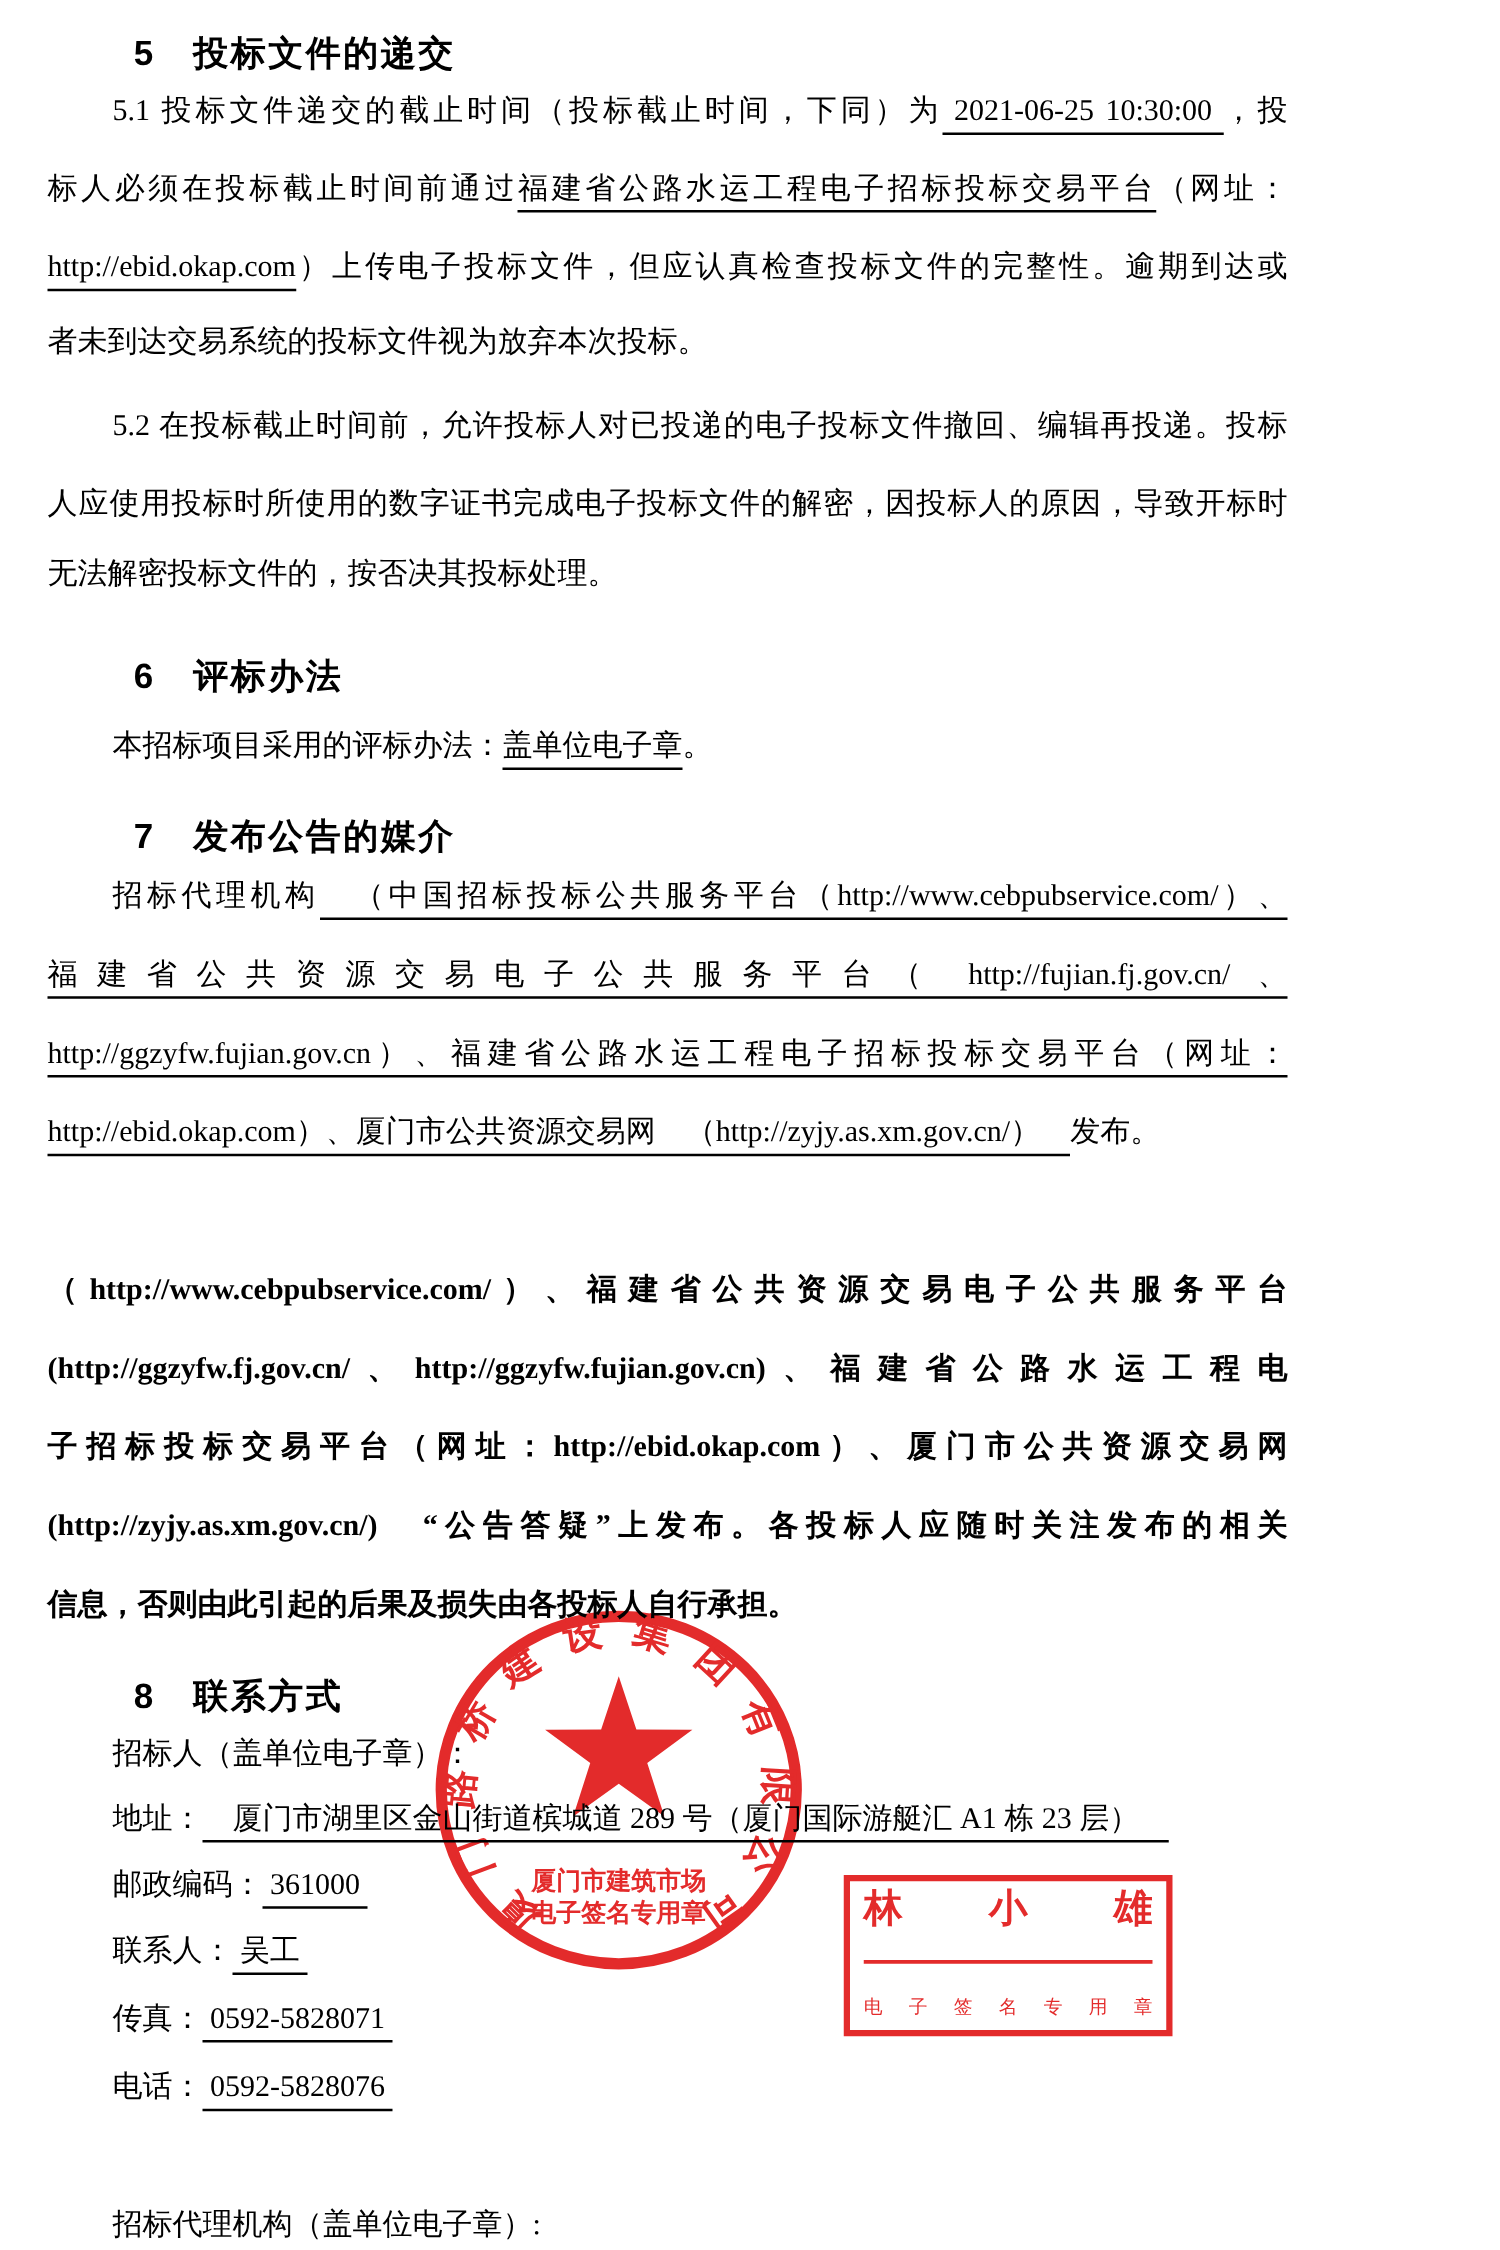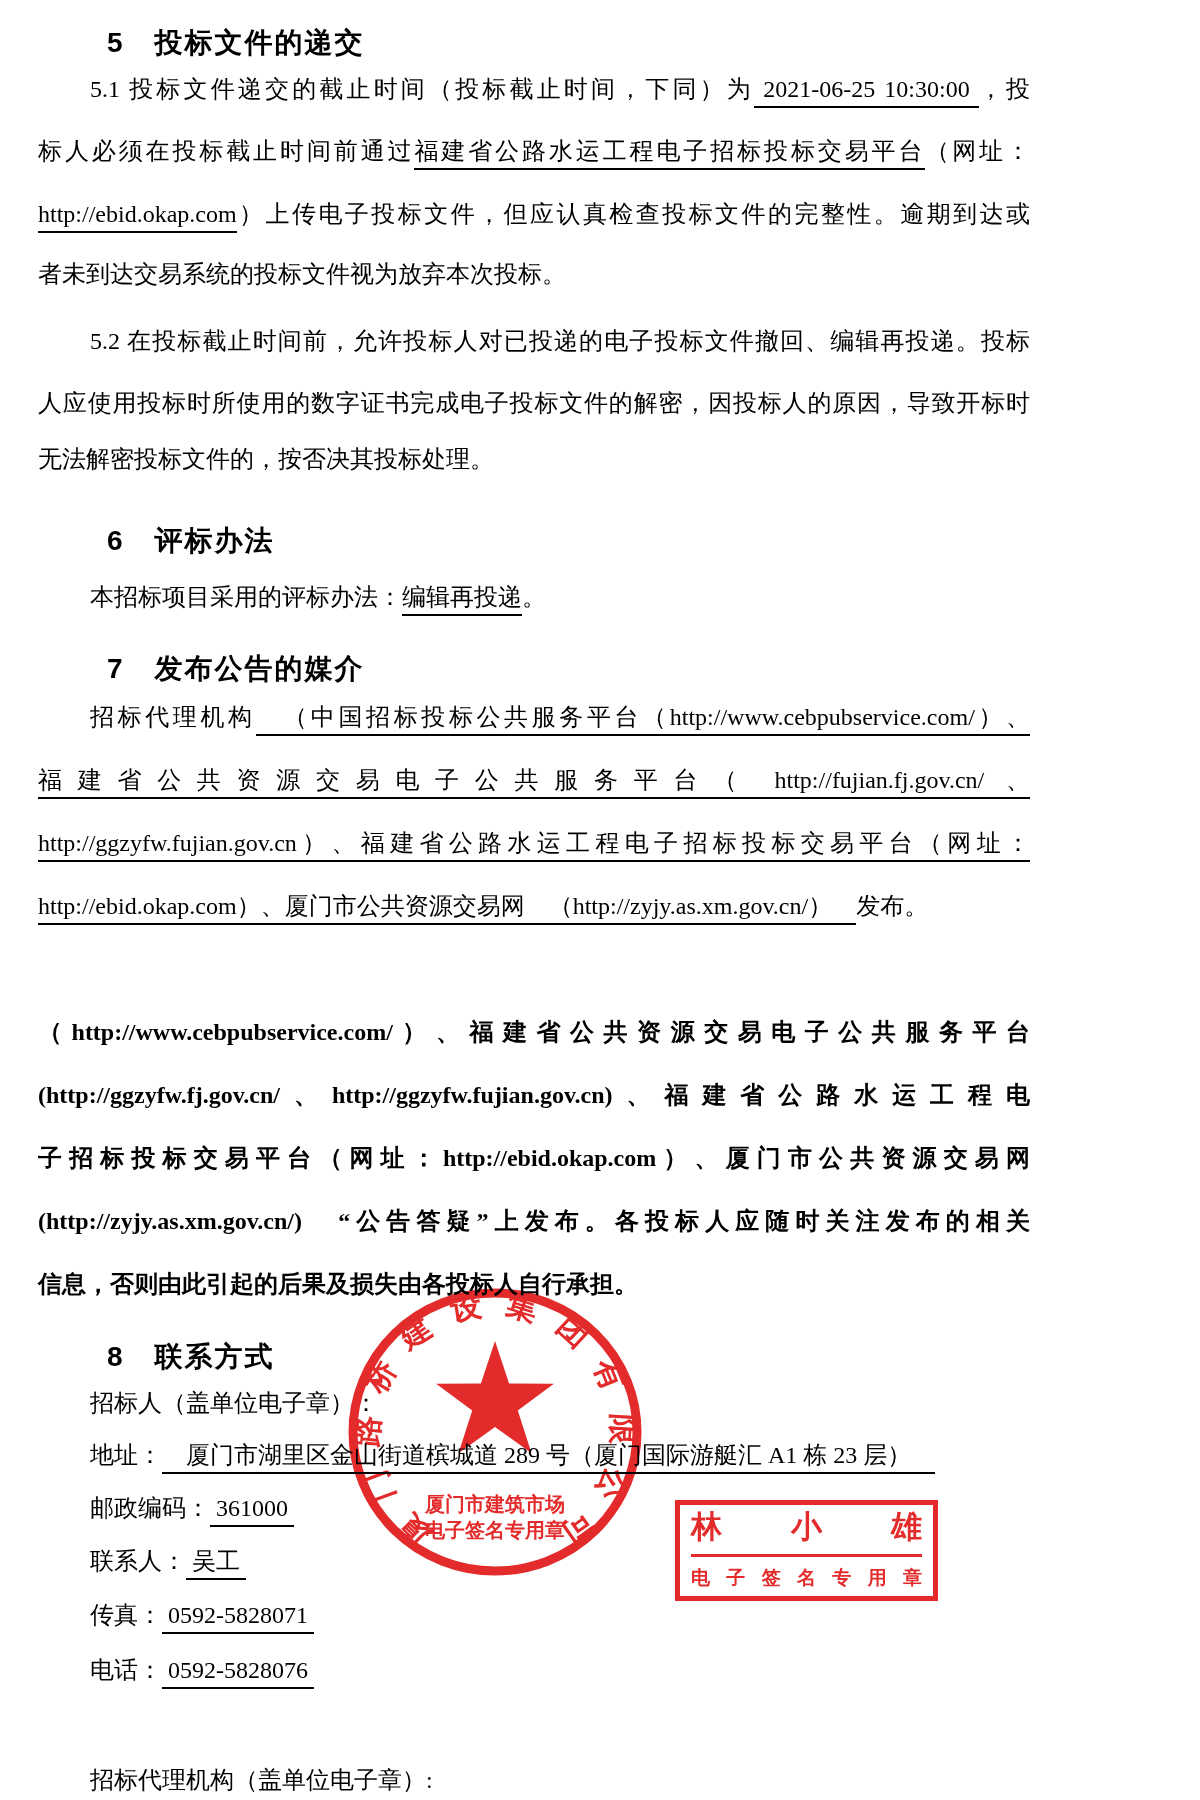--- a/index.html
+++ b/index.html
@@ -8,46 +8,46 @@
   .doc{position:absolute;inset:0;background:#fff;}
   .hd{position:absolute;left:95px;margin:12px;font-family:"Liberation Sans", sans-serif;
       font-weight:bold;font-size:28px;letter-spacing:2px;white-space:pre;}
   .ln{position:absolute;left:38px;width:992px;font-size:24px;line-height:34px;white-space:pre-wrap;}
   .ln.j{text-align:justify;text-align-last:justify;}
   .ln.ind{text-indent:52px;}
   .ln.bold{font-weight:bold;}
   .ln .u{border-bottom:2px solid #000;padding-bottom:4px;}
   
   .stamp{position:absolute;mix-blend-mode:multiply;opacity:.92;}
-  .rect-stamp{left:675px;top:1500px;width:263px;height:101px;border:5px solid #e11818;
+  .rect-stamp{left:675px;top:1500px;width:263px;height:129px;border:5px solid #e11818;
       box-sizing:border-box;display:flex;flex-direction:column;justify-content:space-between;
       padding:5px 11px 7px 11px;color:#e11818;font-family:"Liberation Serif", serif;}
   .rect-stamp .nm{font-size:31px;font-weight:bold;line-height:34px;
       text-align:justify;text-align-last:justify;}
   .rect-stamp .dv{border-top:3px solid #e11818;height:0;margin:2px 0 3px 0;}
-  .rect-stamp .cp{font-size:19px;font-weight:bold;line-height:22px;
+  .rect-stamp .cp{font-size:15px;font-weight:normal;line-height:22px;
       text-align:justify;text-align-last:justify;}
 </style>
 </head>
 <body>
 
 <div class="doc">
 
   <h2 class="hd" style="top:12px">5　投标文件的递交</h2>
   <div class="ln j ind" style="top:72px"><span>5.1 投标文件递交的截止时间（投标截止时间，下同）为</span><span class="u"> 2021-06-25 10:30:00 </span><span>，投</span></div>
   <div class="ln j" style="top:134px"><span>标人必须在投标截止时间前通过</span><span class="u">福建省公路水运工程电子招标投标交易平台</span><span>（网址：</span></div>
   <div class="ln j" style="top:197px"><span class="u">http://ebid.okap.com</span><span>）上传电子投标文件，但应认真检查投标文件的完整性。逾期到达或</span></div>
   <div class="ln" style="top:257px"><span>者未到达交易系统的投标文件视为放弃本次投标。</span></div>
 
   <div class="ln j ind" style="top:324px"><span>5.2 在投标截止时间前，允许投标人对已投递的电子投标文件撤回、编辑再投递。投标</span></div>
   <div class="ln j" style="top:386px"><span>人应使用投标时所使用的数字证书完成电子投标文件的解密，因投标人的原因，导致开标时</span></div>
   <div class="ln" style="top:442px"><span>无法解密投标文件的，按否决其投标处理。</span></div>
 
   <h2 class="hd" style="top:510px">6　评标办法</h2>
-  <div class="ln ind" style="top:580px"><span>本招标项目采用的评标办法：</span><span class="u">编辑再投递</span><span>。</span></div>
+  <div class="ln ind" style="top:580px"><span>本招标项目采用的评标办法：</span><span class="u">盖单位电子章</span><span>。</span></div>
 
   <h2 class="hd" style="top:638px">7　发布公告的媒介</h2>
   <div class="ln j ind" style="top:700px"><span>招标代理机构</span><span class="u">　（中国招标投标公共服务平台（http://www.cebpubservice.com/）、</span></div>
   <div class="ln j" style="top:763px"><span class="u">福建省公共资源交易电子公共服务平台（ http://fujian.fj.gov.cn/ 、</span></div>
   <div class="ln j" style="top:826px"><span class="u">http://ggzyfw.fujian.gov.cn）、福建省公路水运工程电子招标投标交易平台（网址：</span></div>
   <div class="ln" style="top:889px"><span class="u">http://ebid.okap.com）、厦门市公共资源交易网　（http://zyjy.as.xm.gov.cn/）　</span><span>发布。</span></div>
 
   <div class="ln j bold" style="top:1015px"><span>（http://www.cebpubservice.com/）、福建省公共资源交易电子公共服务平台</span></div>
   <div class="ln j bold" style="top:1078px"><span>(http://ggzyfw.fj.gov.cn/、http://ggzyfw.fujian.gov.cn)、福建省公路水运工程电</span></div>
   <div class="ln j bold" style="top:1204px"><span>(http://zyjy.as.xm.gov.cn/)　“公告答疑”上发布。各投标人应随时关注发布的相关</span></div>

